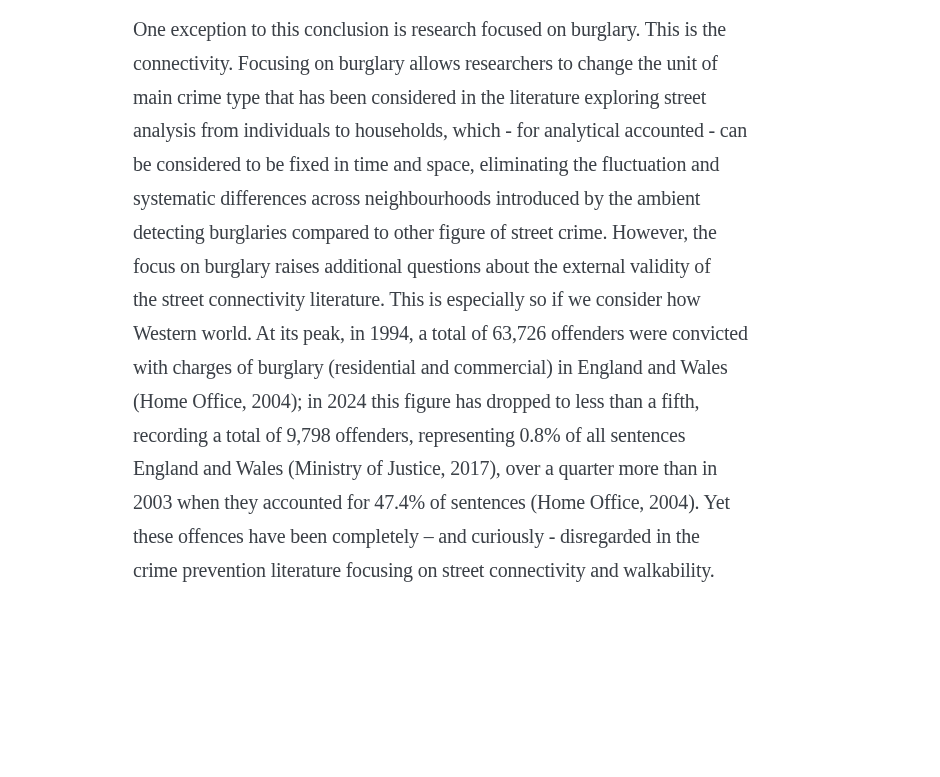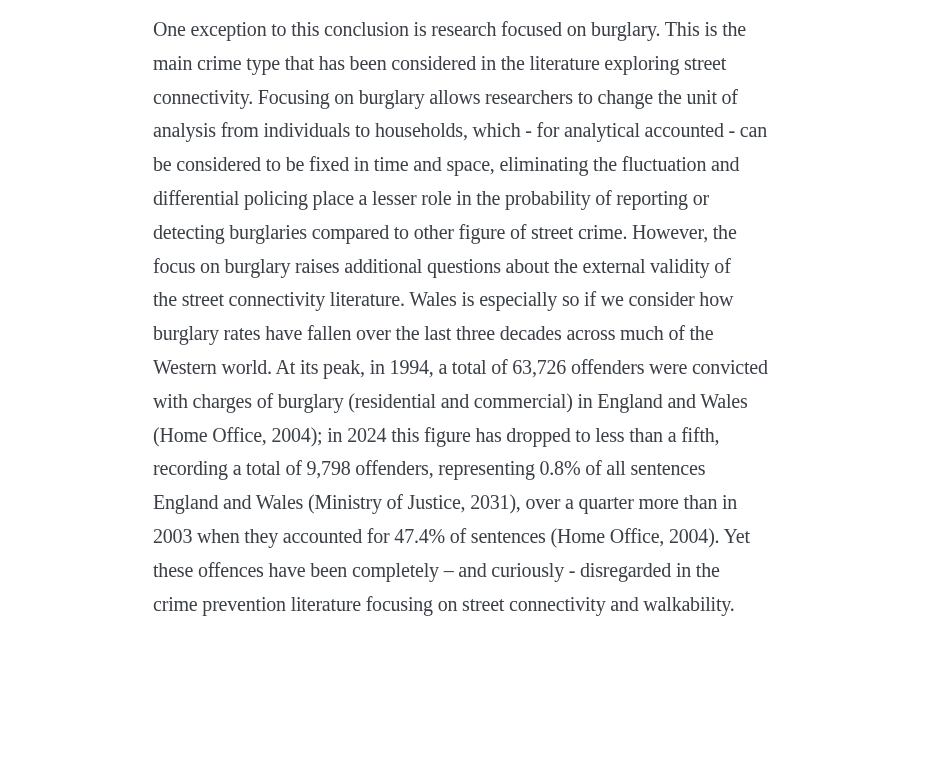--- a/index.html
+++ b/index.html
@@ -26,42 +26,40 @@
   .paragraph {
     font-family: "Liberation Serif", "DejaVu Serif", serif;
     font-size: 20px;
     line-height: 33.8px;
     letter-spacing: -0.2px;
     color: #3b4047;
     text-rendering: optimizeLegibility;
   }
   .text-line {
     white-space: nowrap;
-    margin-left: 20px;
   }
 </style>
 </head>
 <body>
 
 <div class="page">
   <div class="doc-body">
     <div class="paragraph">
         <div class="text-line">One exception to this conclusion is research focused on burglary. This is the</div>
+        <div class="text-line">connectivity. Focusing on burglary allows researchers to change the unit of</div>
         <div class="text-line">main crime type that has been considered in the literature exploring street</div>
-        <div class="text-line">connectivity. Focusing on burglary allows researchers to change the unit of</div>
         <div class="text-line">analysis from individuals to households, which - for analytical accounted - can</div>
         <div class="text-line">be considered to be fixed in time and space, eliminating the fluctuation and</div>
-        <div class="text-line">differential policing place a lesser role in the probability of reporting or</div>
+        <div class="text-line">systematic differences across neighbourhoods introduced by the ambient</div>
         <div class="text-line">detecting burglaries compared to other figure of street crime. However, the</div>
         <div class="text-line">focus on burglary raises additional questions about the external validity of</div>
-        <div class="text-line">the street connectivity literature. Wales is especially so if we consider how</div>
-        <div class="text-line">burglary rates have fallen over the last three decades across much of the</div>
+        <div class="text-line">the street connectivity literature. This is especially so if we consider how</div>
         <div class="text-line">Western world. At its peak, in 1994, a total of 63,726 offenders were convicted</div>
         <div class="text-line">with charges of burglary (residential and commercial) in England and Wales</div>
         <div class="text-line">(Home Office, 2004); in 2024 this figure has dropped to less than a fifth,</div>
         <div class="text-line">recording a total of 9,798 offenders, representing 0.8% of all sentences</div>
-        <div class="text-line">England and Wales (Ministry of Justice, 2031), over a quarter more than in</div>
+        <div class="text-line">England and Wales (Ministry of Justice, 2017), over a quarter more than in</div>
         <div class="text-line">2003 when they accounted for 47.4% of sentences (Home Office, 2004). Yet</div>
         <div class="text-line">these offences have been completely – and curiously - disregarded in the</div>
         <div class="text-line">crime prevention literature focusing on street connectivity and walkability.</div>
       </div>
   </div>
 </div>
 
 </body></html>

